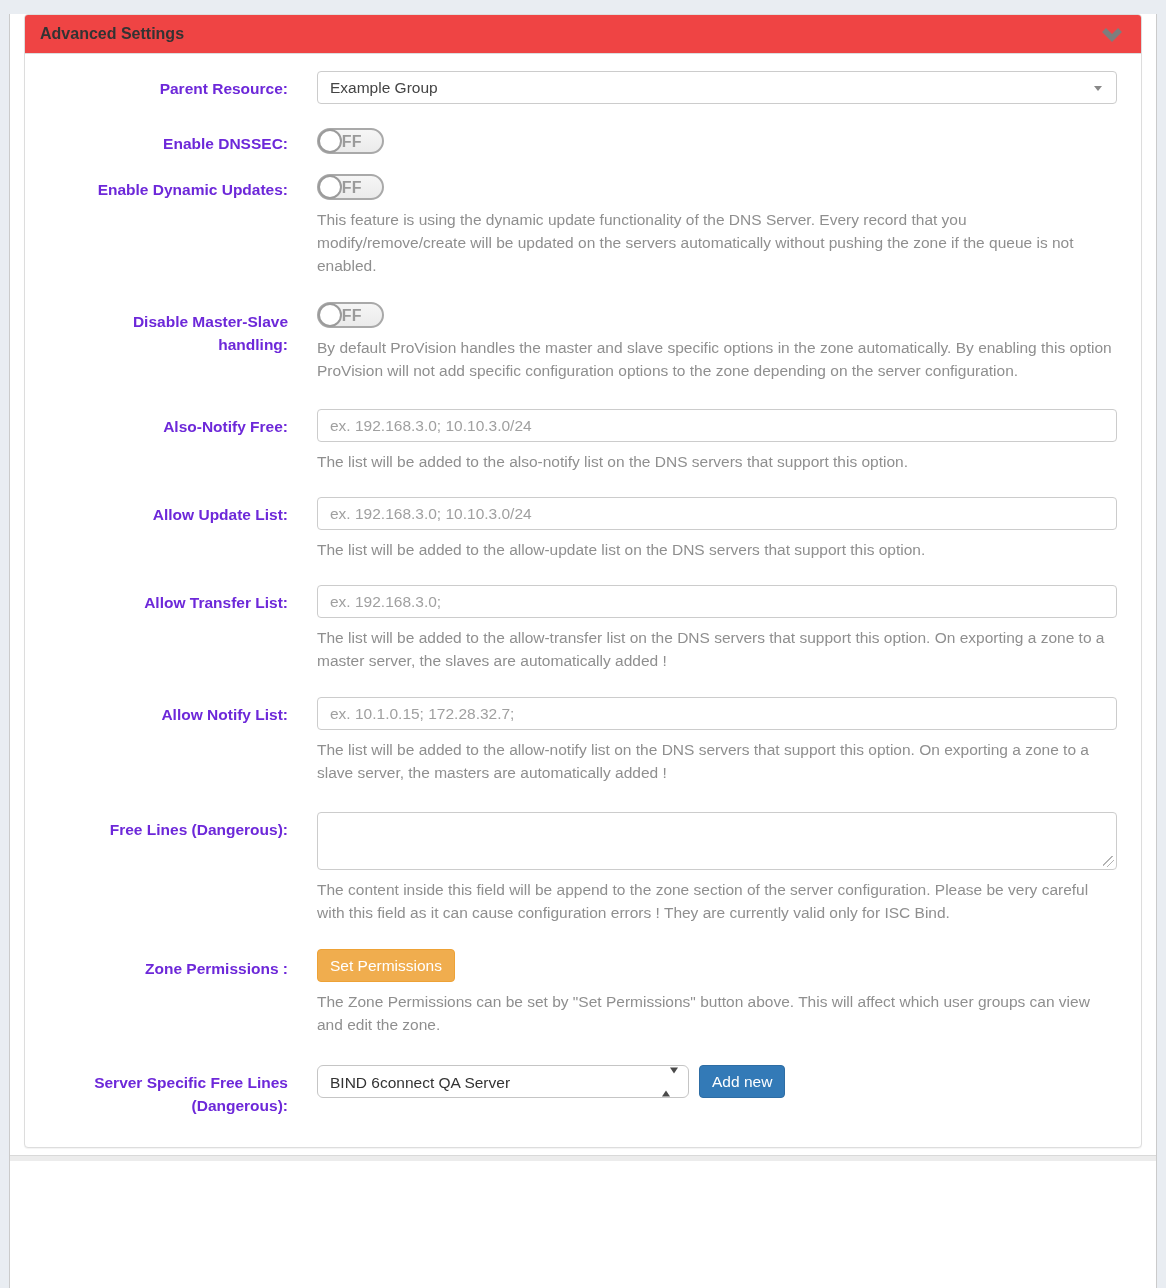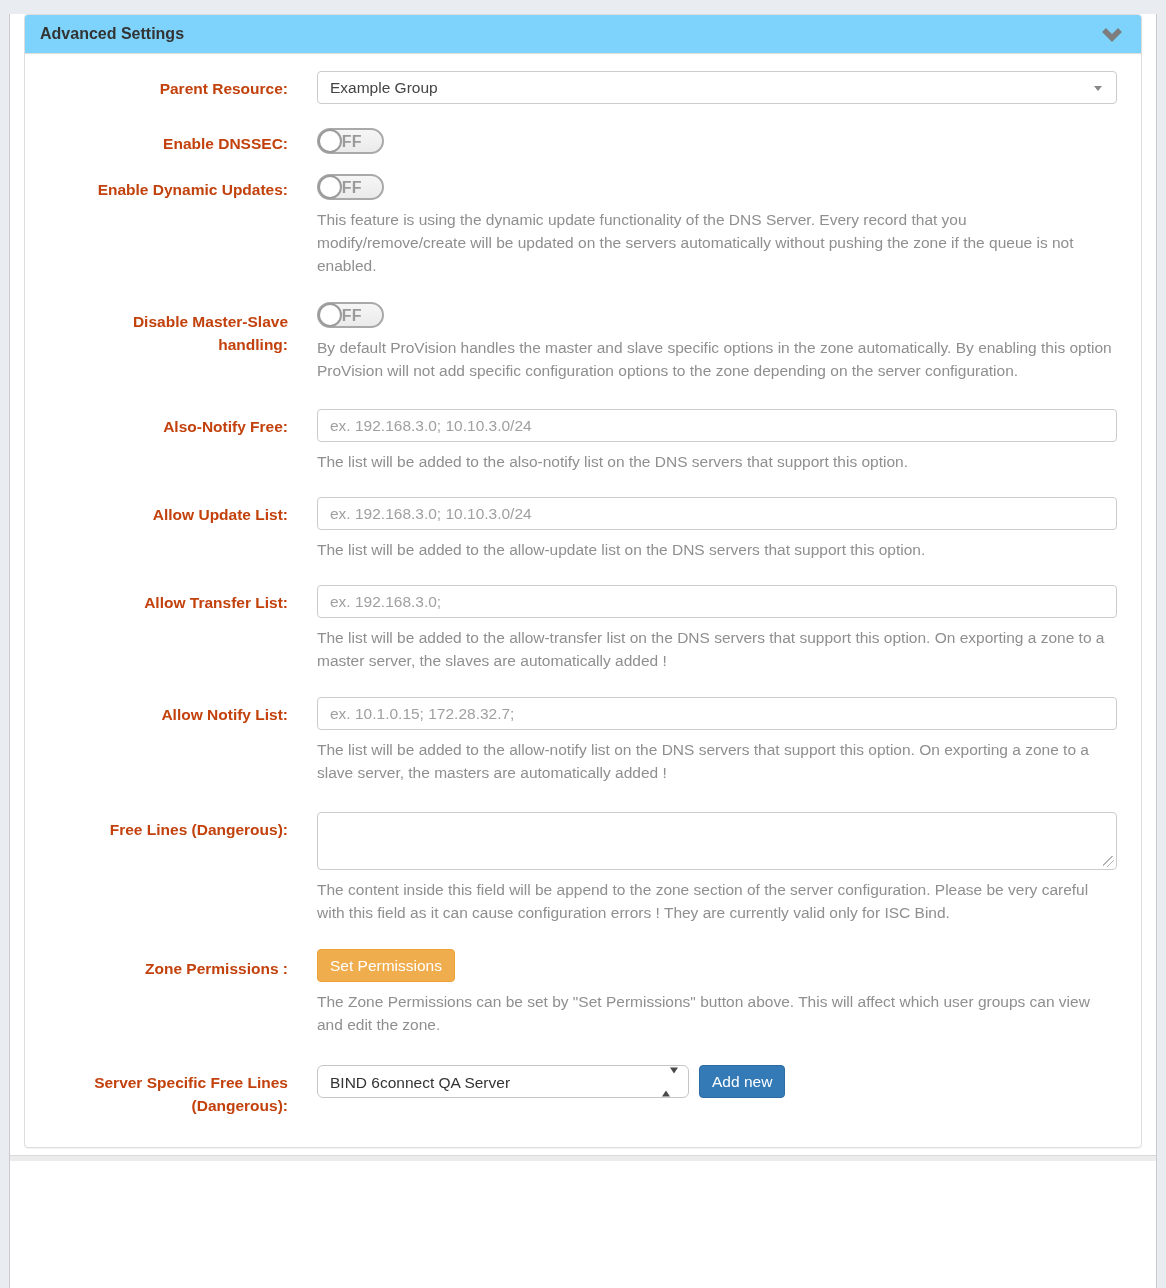--- a/index.html
+++ b/index.html
@@ -22,39 +22,39 @@
     margin: 14px 14px 0 14px;
     border: 1px solid #ddd;
     border-radius: 4px;
     background: #fff;
     box-shadow: 0 1px 1px rgba(0,0,0,0.05);
   }
   .panel-heading {
     display: flex;
     align-items: center;
     justify-content: space-between;
-    background: #7dd3fc;
+    background: #ef4444;
     border-bottom: 1px solid #ddd;
     border-radius: 3px 3px 0 0;
     padding: 8px 15px;
     cursor: pointer;
   }
   .panel-title { font-size: 16px; font-weight: bold; color: #333; line-height: 22px; }
   .collapse-icon { display: inline-flex; align-items: center; padding: 0 3px; }
   .panel-body { padding: 17px 0 30px 0; }
 
   .form-row { display: flex; }
   .label-col {
     flex: 0 0 263px;
     text-align: right;
   }
   .label-col label {
     display: inline-block;
     font-weight: bold;
-    color: #c2410c;
+    color: #6d28d9;
     padding-top: 6px;
   }
   .label-col label.narrow { max-width: 218px; }
   .control-col { flex: 1; margin-left: 29px; margin-right: 24px; }
 
   .help {
     color: #8f8f8f;
     margin-top: 8px;
   }
 

